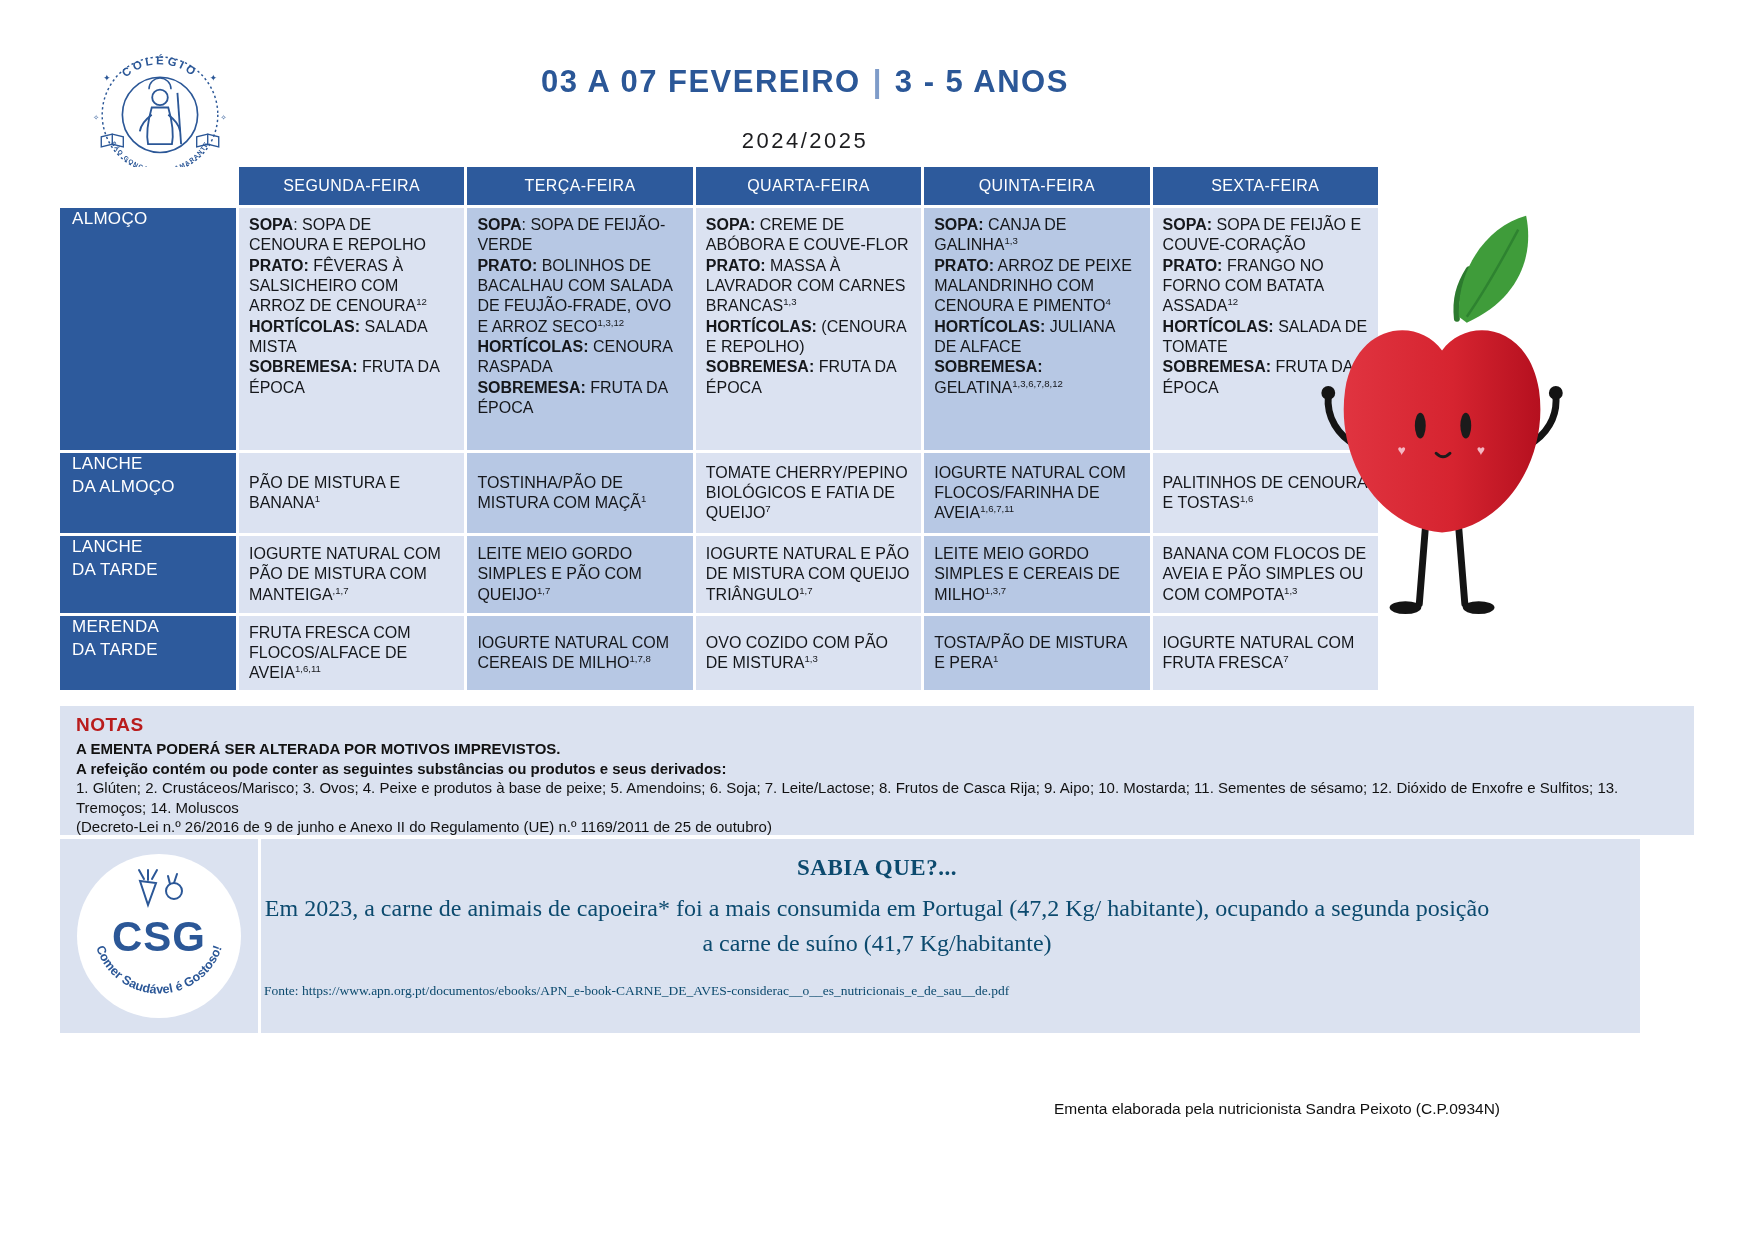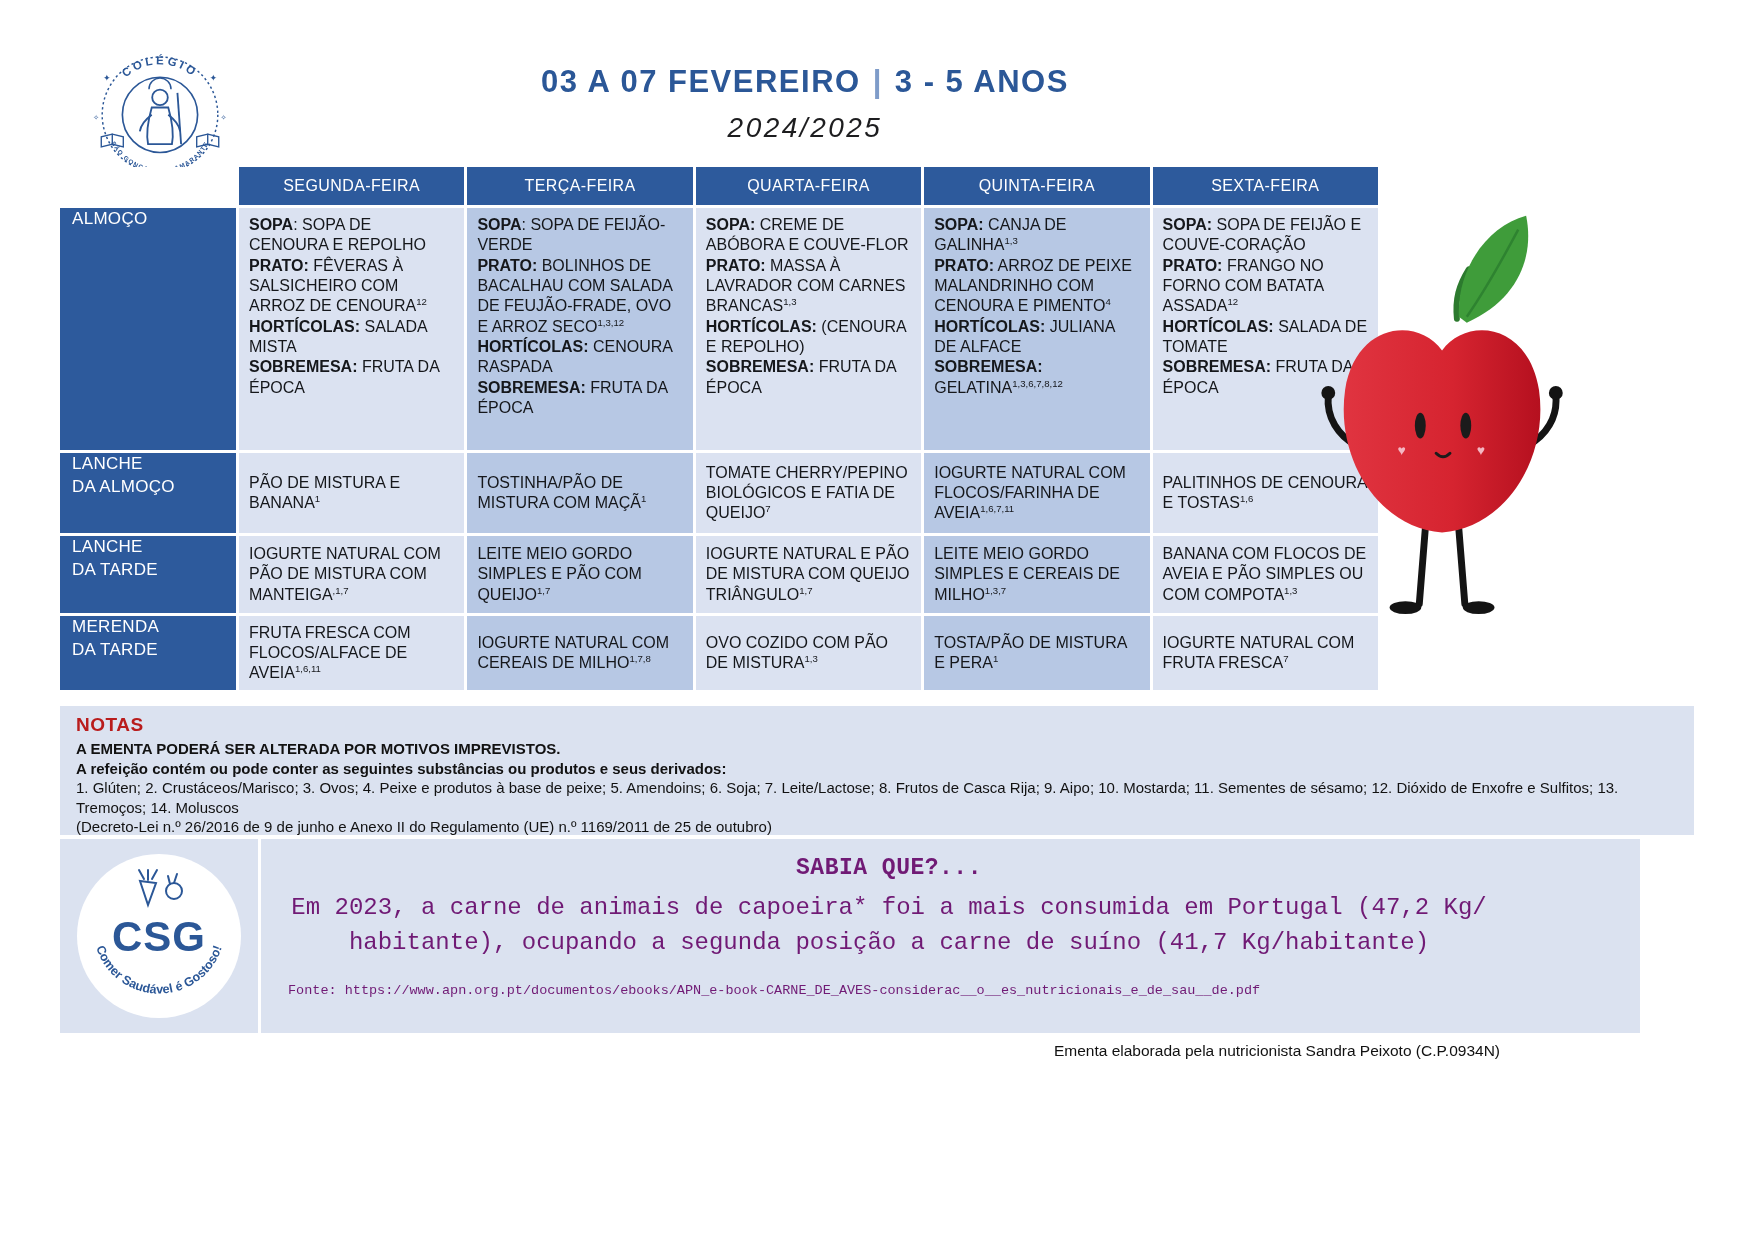--- a/index.html
+++ b/index.html
@@ -4,21 +4,21 @@
 <style>
   html,body{margin:0;padding:0;background:#fff;}
   .page{position:relative;width:1755px;height:1240px;background:#fff;overflow:hidden;
         font-family:"Liberation Sans",sans-serif;color:#15171b;}
 
   
   .crest{position:absolute;left:82px;top:30px;width:156px;height:166px;}
   .titles{position:absolute;left:300px;top:64px;width:1010px;text-align:center;}
   .main-title{font-size:31px;font-weight:bold;color:#2b5797;letter-spacing:1.5px;}
   .main-title .sep{color:#7f9cc9;padding:0 12px;}
-  .subtitle{margin-top:12px;font-size:28px;letter-spacing:2.5px;color:#1d1d1f;font-style:italic;}
+  .subtitle{margin-top:28px;font-size:22px;letter-spacing:2.5px;color:#1d1d1f;}
 
   
   .menu-table{position:absolute;left:60px;top:167px;width:1318px;display:grid;
               grid-template-columns:176px repeat(5,1fr);
               grid-template-rows:38px 242px 80px 77px 74px;gap:3px;}
   .corner{background:#fff;}
   .day-header{background:#2d5a9c;color:#fff;display:flex;align-items:center;justify-content:center;
               font-size:16px;letter-spacing:.4px;}
   .row-label{background:#2d5a9c;color:#fff;display:flex;flex-direction:column;justify-content:flex-start;
              padding-left:12px;font-size:17px;line-height:1.35;letter-spacing:.3px;}
@@ -34,27 +34,27 @@
   .notes{position:absolute;left:60px;top:706px;width:1634px;height:129px;background:#dbe2f0;
          padding:8px 16px 0;box-sizing:border-box;}
   .notes-heading{color:#b91c1c;font-weight:bold;font-size:19px;letter-spacing:.5px;margin-bottom:3px;}
   .notes-line{font-size:15px;line-height:1.3;color:#121212;}
   .notes-line.b{font-weight:bold;}
 
   
   .sabia{position:absolute;left:60px;top:839px;width:1580px;height:194px;background:#dbe2f0;}
   .sabia-divider{position:absolute;left:198px;top:0;width:3px;height:100%;background:#fff;}
   .csg-logo{position:absolute;left:14px;top:12px;width:170px;height:170px;}
-  .sabia-content{position:absolute;left:228px;right:150px;top:16px;text-align:center;
-                 font-family:Liberation Mono, monospace;color:#701a75;}
+  .sabia-content{position:absolute;left:204px;right:150px;top:16px;text-align:center;
+                 font-family:Liberation Serif, serif;color:#0c4a6e;}
   .sabia-title{font-size:23px;font-weight:bold;letter-spacing:.5px;}
   .sabia-body{margin-top:10px;font-size:24px;line-height:1.45;}
   .sabia-fonte{margin-top:22px;font-size:13.5px;text-align:left;}
 
-  .footer-credit{position:absolute;top:1042px;right:255px;font-size:15.5px;color:#111;}
+  .footer-credit{position:absolute;top:1100px;right:255px;font-size:15.5px;color:#111;}
 
   .apple{position:absolute;left:1318px;top:200px;width:258px;height:465px;}
 </style>
 </head>
 <body>
 
 <div class="page">
 
   <svg class="crest" viewBox="0 0 170 180">
     <g stroke="#2b5797" fill="none">

